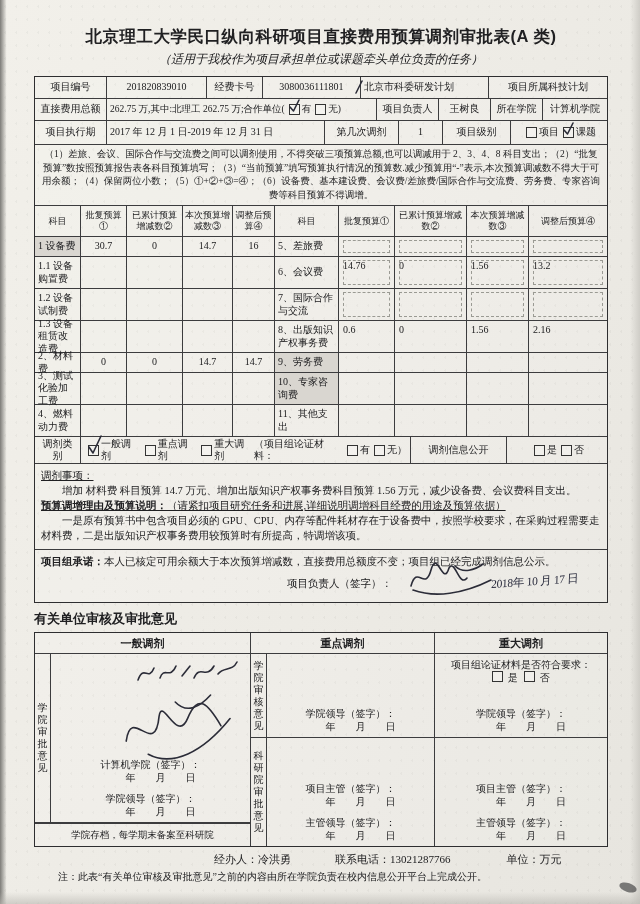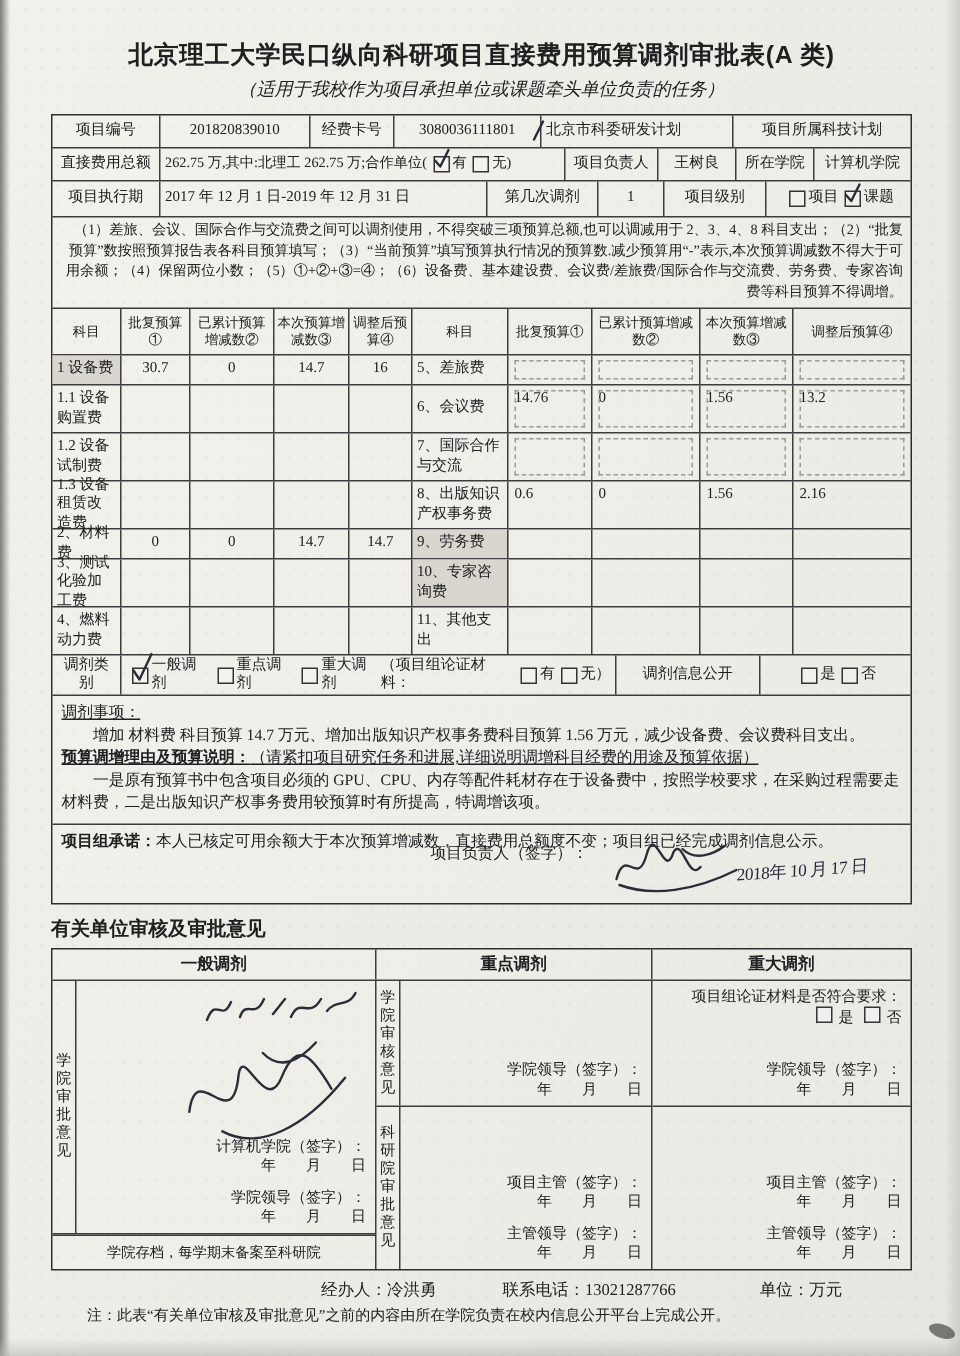--- a/index.html
+++ b/index.html
@@ -31,47 +31,47 @@
   .bc1{width:46px}.bc2{width:46px}.bc3{width:56px}.bc4{width:50px}.bc5{width:42px}
   .bc6{width:64px}.bc7{width:56px}.bc8{width:72px}.bc9{width:62px}.bc10{width:78px}
   .hdr .c{font-size:9px;line-height:11px;padding:1px 2px;}
   .hdr{height:30px;}
   .rh-a{height:19px}.rh-b{height:31px}
   .blab{justify-content:flex-start;text-align:left;padding-left:3px;}
   .v{position:relative;}
   .vl{justify-content:flex-start;padding-left:4px;text-align:left;align-items:flex-start;padding-top:3px;}
   .dash::after{content:"";position:absolute;inset:3px 4px;border:1px dashed #9a9a93;pointer-events:none;}
 
-  .notes{display:block;padding:3px 5px;font-size:9.5px;line-height:13.5px;text-align:right;height:auto;}
+  .notes{display:block;padding:3px 5px;font-size:9.5px;line-height:13.5px;text-align:center;height:auto;}
 
   .cb{display:inline-block;position:relative;width:9px;height:9px;border:1.2px solid #333;vertical-align:-1px;margin:0 2px 0 4px;background:rgba(255,255,255,.25);flex:none;}
   .cb svg{position:absolute;left:-2px;top:-7px;width:13px;height:16px;overflow:visible;}
   .cb.big svg{left:-2px;top:-12px;width:16px;height:22px;}
   .ink{stroke:#2b2c38;stroke-width:1.6;fill:none;stroke-linecap:round;stroke-linejoin:round;}
 
   .adj{display:block;text-align:left;padding:4px 6px 6px 6px;font-size:10.5px;line-height:15px;height:auto;}
   .adj p{margin:0;text-indent:2em;}
   .adj .hd{text-indent:0;text-decoration:underline;}
   .commit{display:block;text-align:left;padding:4px 6px 2px 6px;font-size:10.5px;line-height:15px;height:52px;position:relative;}
-  .sign-label{position:absolute;left:252px;top:12px;}
+  .sign-label{position:absolute;left:252px;top:26px;}
   .sig1{position:absolute;left:368px;top:6px;width:92px;height:44px;overflow:visible;}
   .hand{position:absolute;left:456px;top:24px;font-size:11.5px;letter-spacing:-.3px;color:#26283a;transform:rotate(-4deg) skewX(-6deg);white-space:nowrap;}
 
   .sec-title{font-family:"Liberation Sans",sans-serif;font-weight:bold;font-size:13px;margin-top:7px;}
   .approval{margin-top:4px;}
   .ap-h{height:20px;}
   .ap-h .c{font-family:"Liberation Sans",sans-serif;font-weight:bold;font-size:11px;}
   .ac1{width:216px}.ac2{width:184px}.ac3{width:172px}
   .col{display:flex;flex-direction:column;border-right:1px solid #3c3c3e;box-sizing:border-box;flex:0 0 auto;}
   .col:last-child{border-right:none;}
   .subr{display:flex;border-bottom:1px solid #3c3c3e;box-sizing:border-box;}
   .subr:last-child{border-bottom:none;}
   .vlab{width:16px;border-right:1px solid #3c3c3e;display:flex;align-items:center;justify-content:center;flex:none;box-sizing:border-box;}
   .vtext{display:block;width:11px;word-break:break-all;font-size:10px;line-height:12px;text-align:center;}
-  .apc{flex:1 1 auto;position:relative;padding:4px 6px;font-size:10px;line-height:13px;text-align:right;box-sizing:border-box;display:flex;flex-direction:column;min-width:0;}
+  .apc{flex:1 1 auto;position:relative;padding:4px 6px;font-size:10px;line-height:13px;text-align:center;box-sizing:border-box;display:flex;flex-direction:column;min-width:0;}
   .apc .dt{text-indent:2em;}
   .push{margin-top:auto;}
   .gap8{height:8px;}
   .archive{height:22px;display:flex;align-items:center;justify-content:center;font-size:9.5px;border-top:1px solid #3c3c3e;}
   .scrib{position:absolute;overflow:visible;}
 
   .foot-line{display:flex;margin-top:5px;font-size:11px;}
   .foot-line .seg{white-space:nowrap;}
   .fo1{margin-left:180px;}.fo2{margin-left:44px;}.fo3{margin-left:56px;}
   .foot-note{margin-top:3px;margin-left:24px;font-size:10px;}

